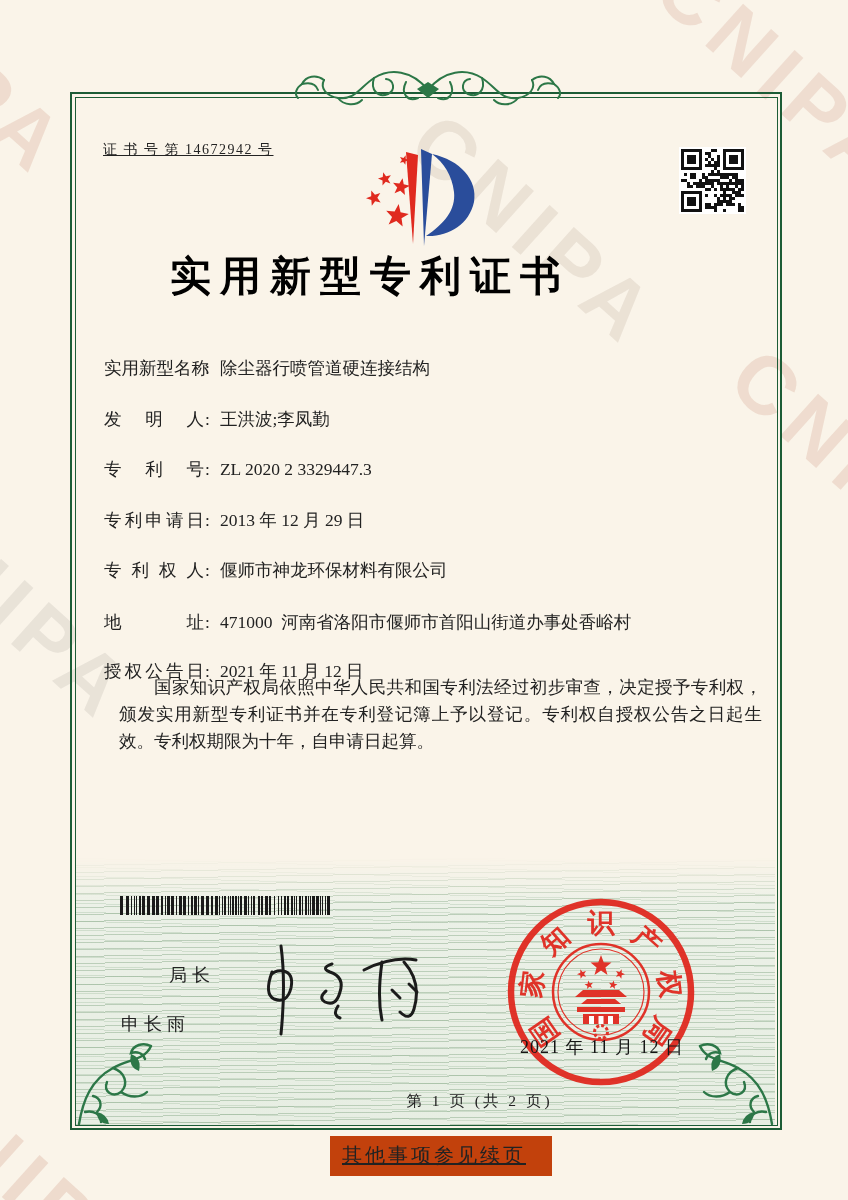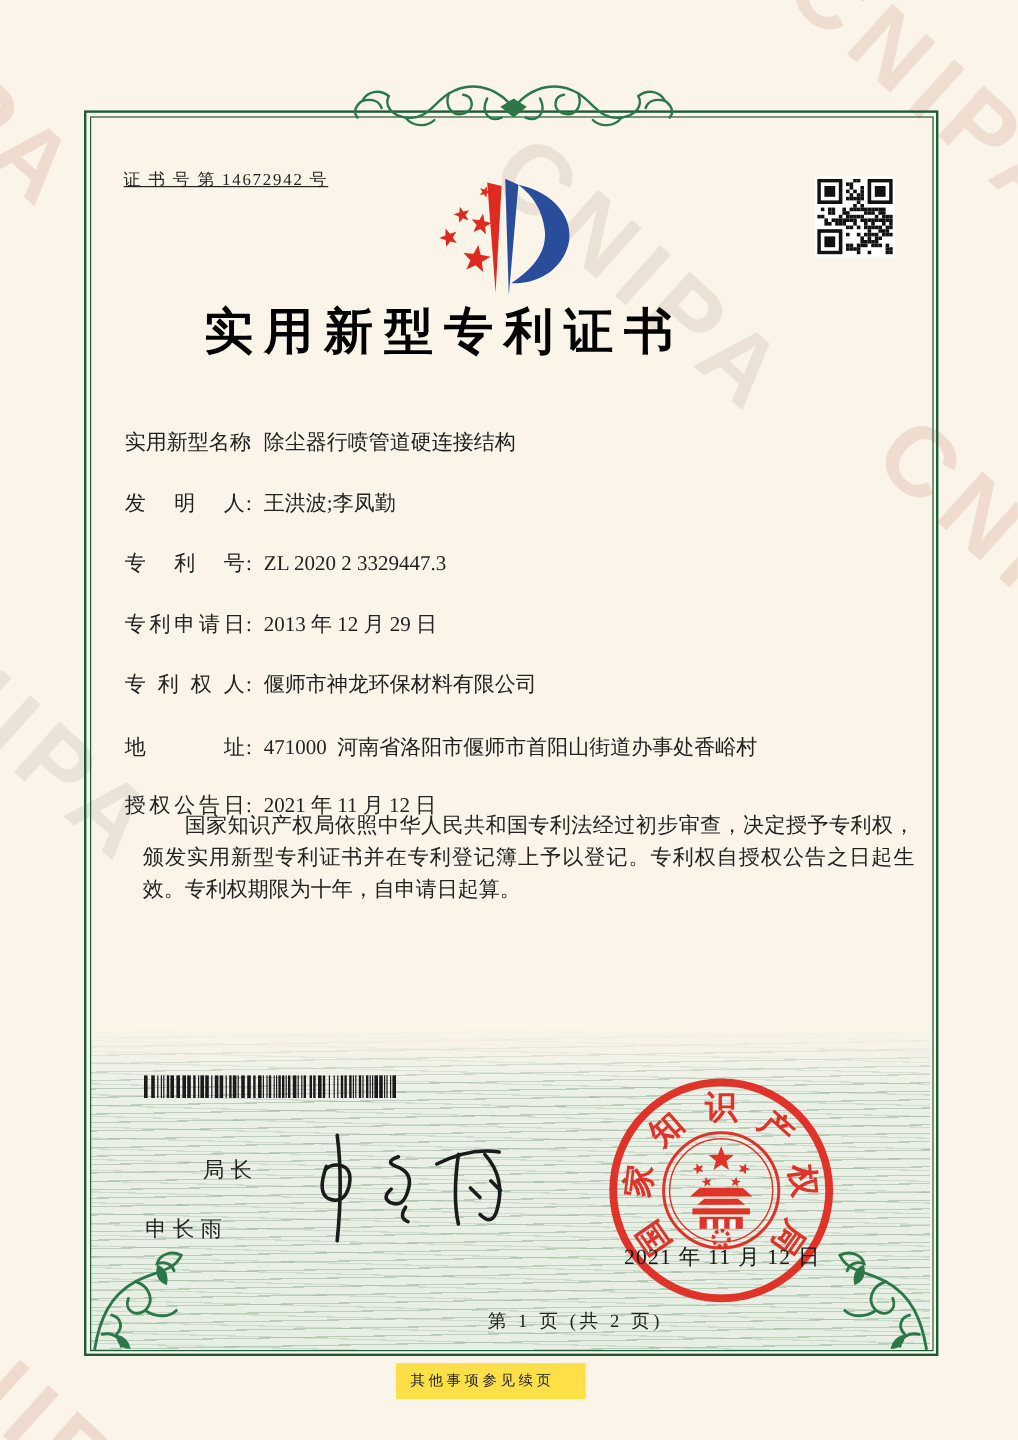--- a/index.html
+++ b/index.html
@@ -55,22 +55,22 @@
   .seal{position:absolute;left:503px;top:894px;z-index:3;opacity:.94;}
   .seal-date{
     position:absolute;left:512px;top:1035px;width:180px;text-align:center;
     font-size:18px;letter-spacing:1px;color:#151515;z-index:4;white-space:nowrap;
   }
   .pageinfo{
     position:absolute;left:70px;top:1091px;width:819px;text-align:center;
     font-size:15.5px;letter-spacing:3px;z-index:3;
   }
   .footnote{
-    position:absolute;left:330px;top:1136px;z-index:2;background:#fde047;
-    padding:6px 26px 7px 12px;font-size:12px;letter-spacing:3px;
+    position:absolute;left:330px;top:1136px;z-index:2;background:#c2410c;
+    padding:6px 26px 7px 12px;font-size:20px;letter-spacing:3px;text-decoration:underline;
   }
 </style>
 </head>
 <body>
 
 <span class="wm" style="left:-135px;top:-75px;color:rgba(222,184,168,.40)">CNIPA</span>
 <span class="wm" style="left:455px;top:95px;color:rgba(205,193,178,.35)">CNIPA</span>
 <span class="wm" style="left:700px;top:-60px;color:rgba(222,184,168,.38)">CNIPA</span>
 <span class="wm" style="left:-70px;top:470px;color:rgba(200,195,185,.35)">CNIPA</span>
 <span class="wm" style="left:775px;top:330px;color:rgba(222,184,168,.40)">CNIPA</span>

